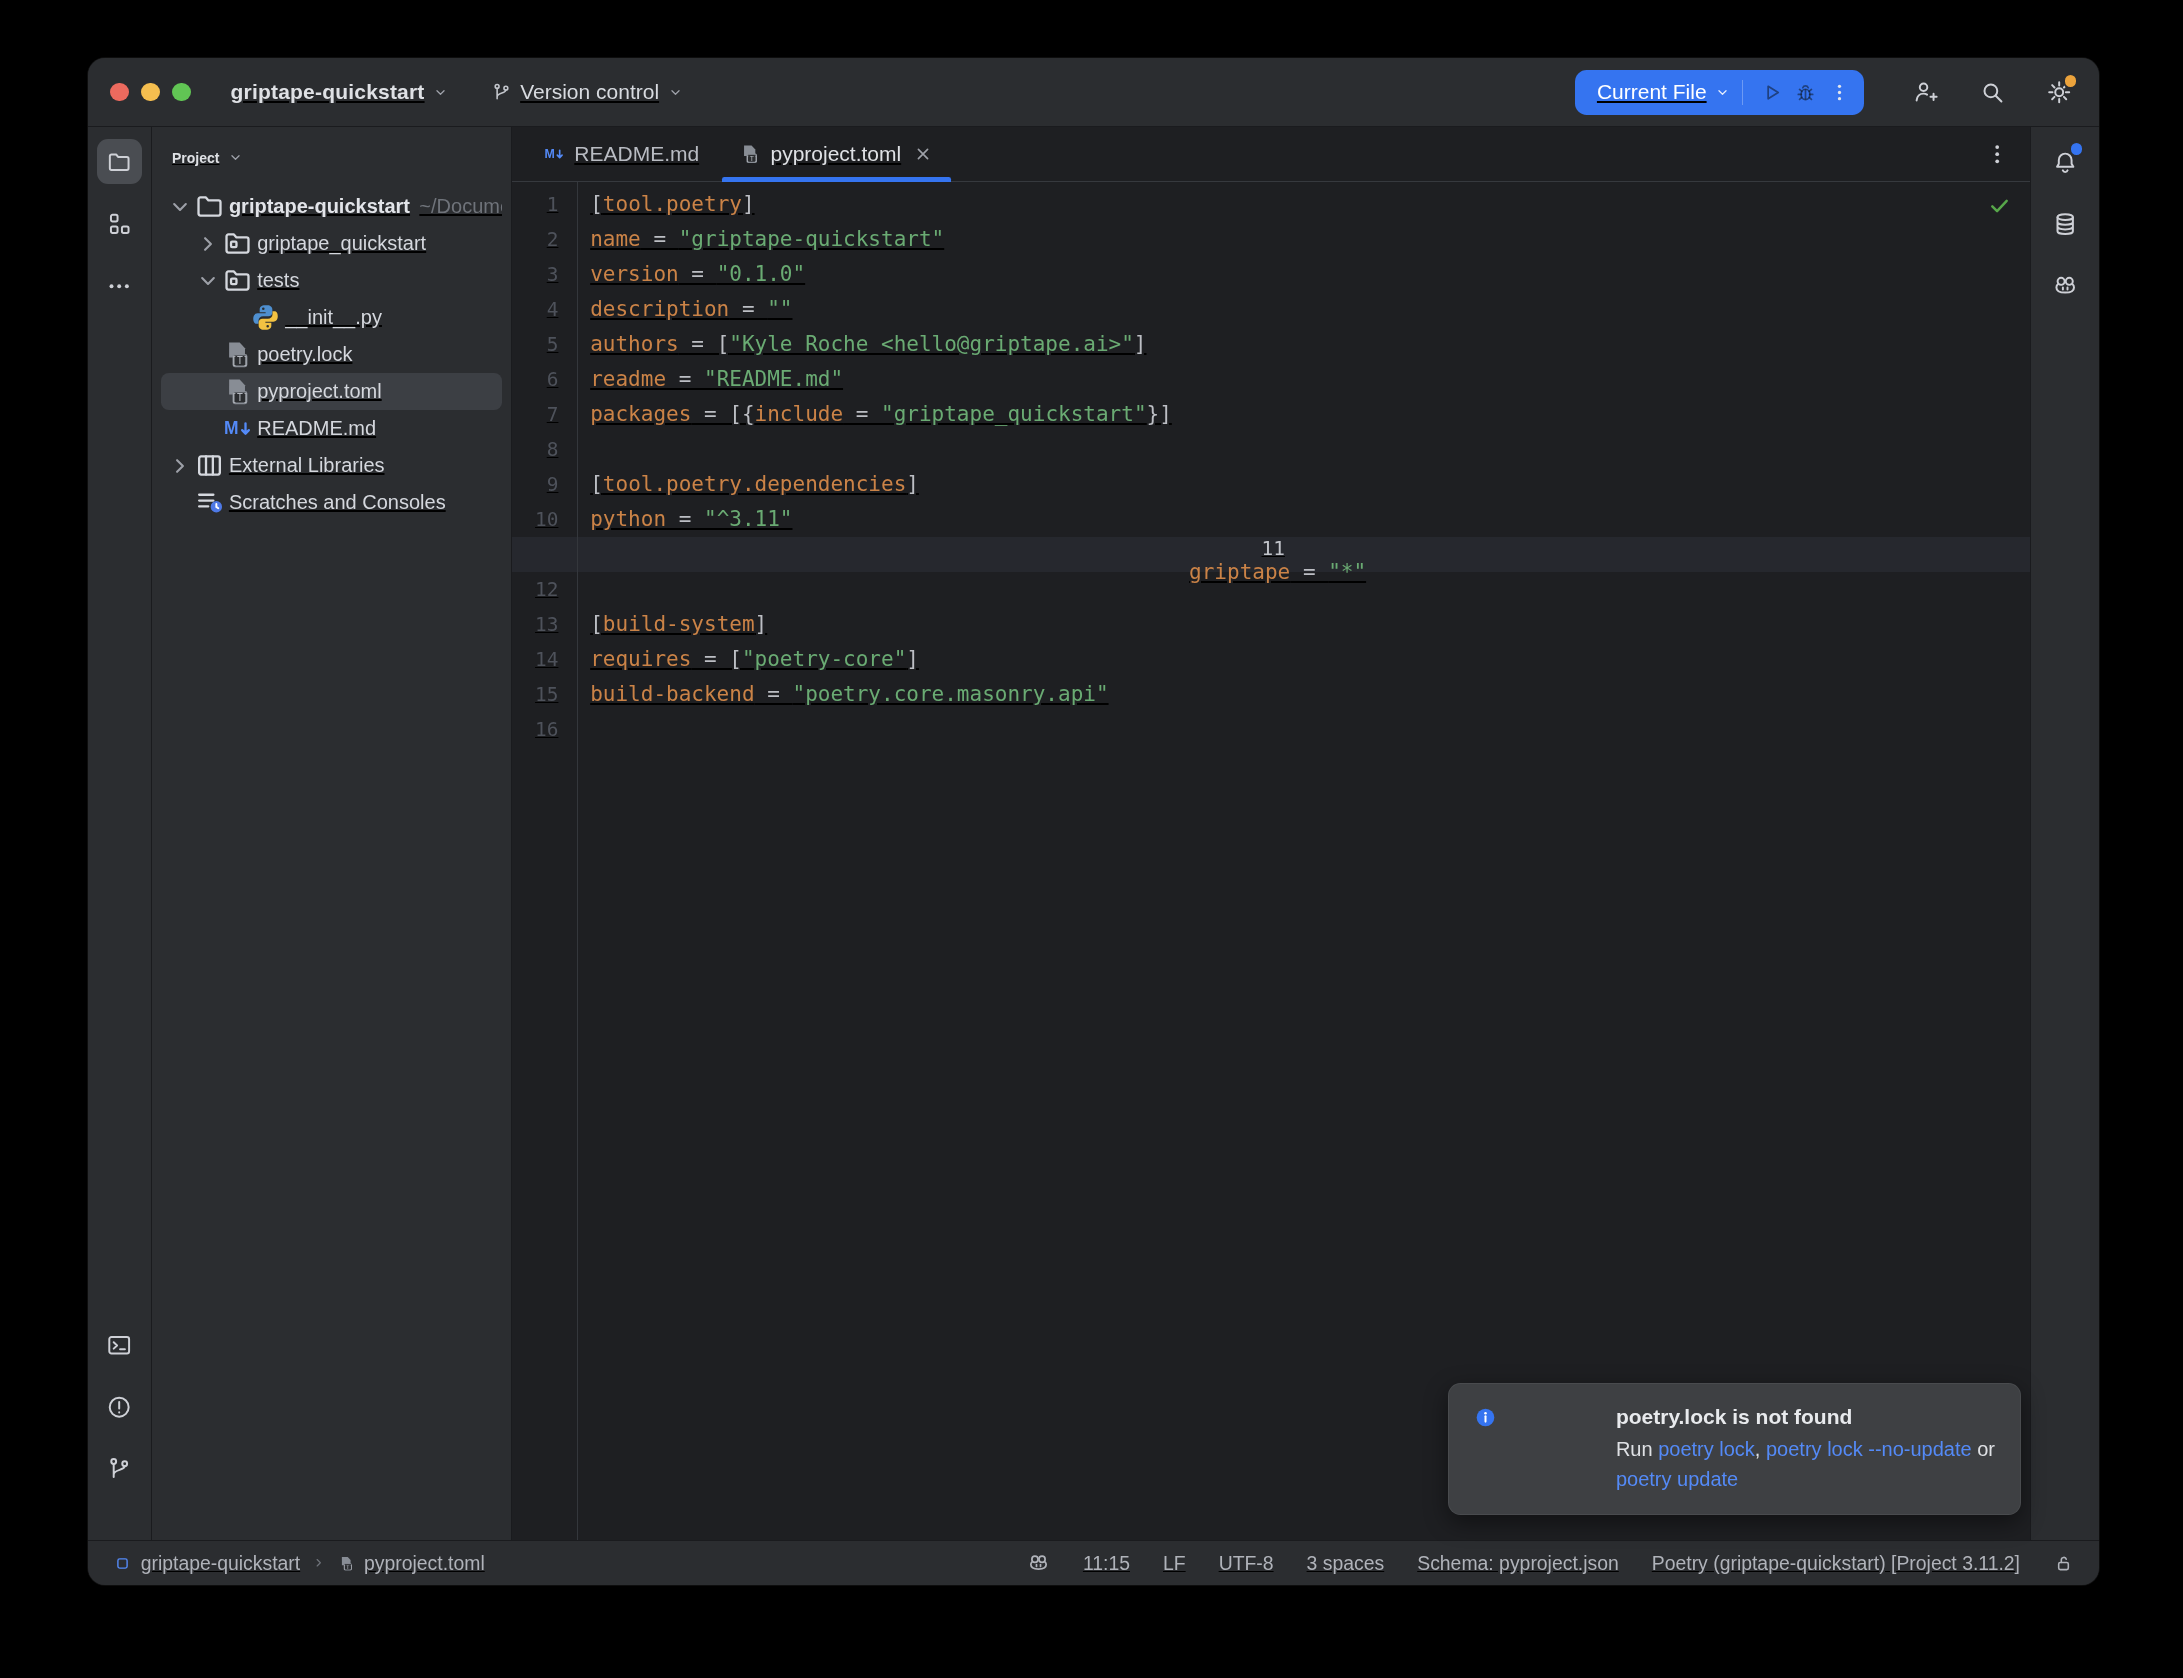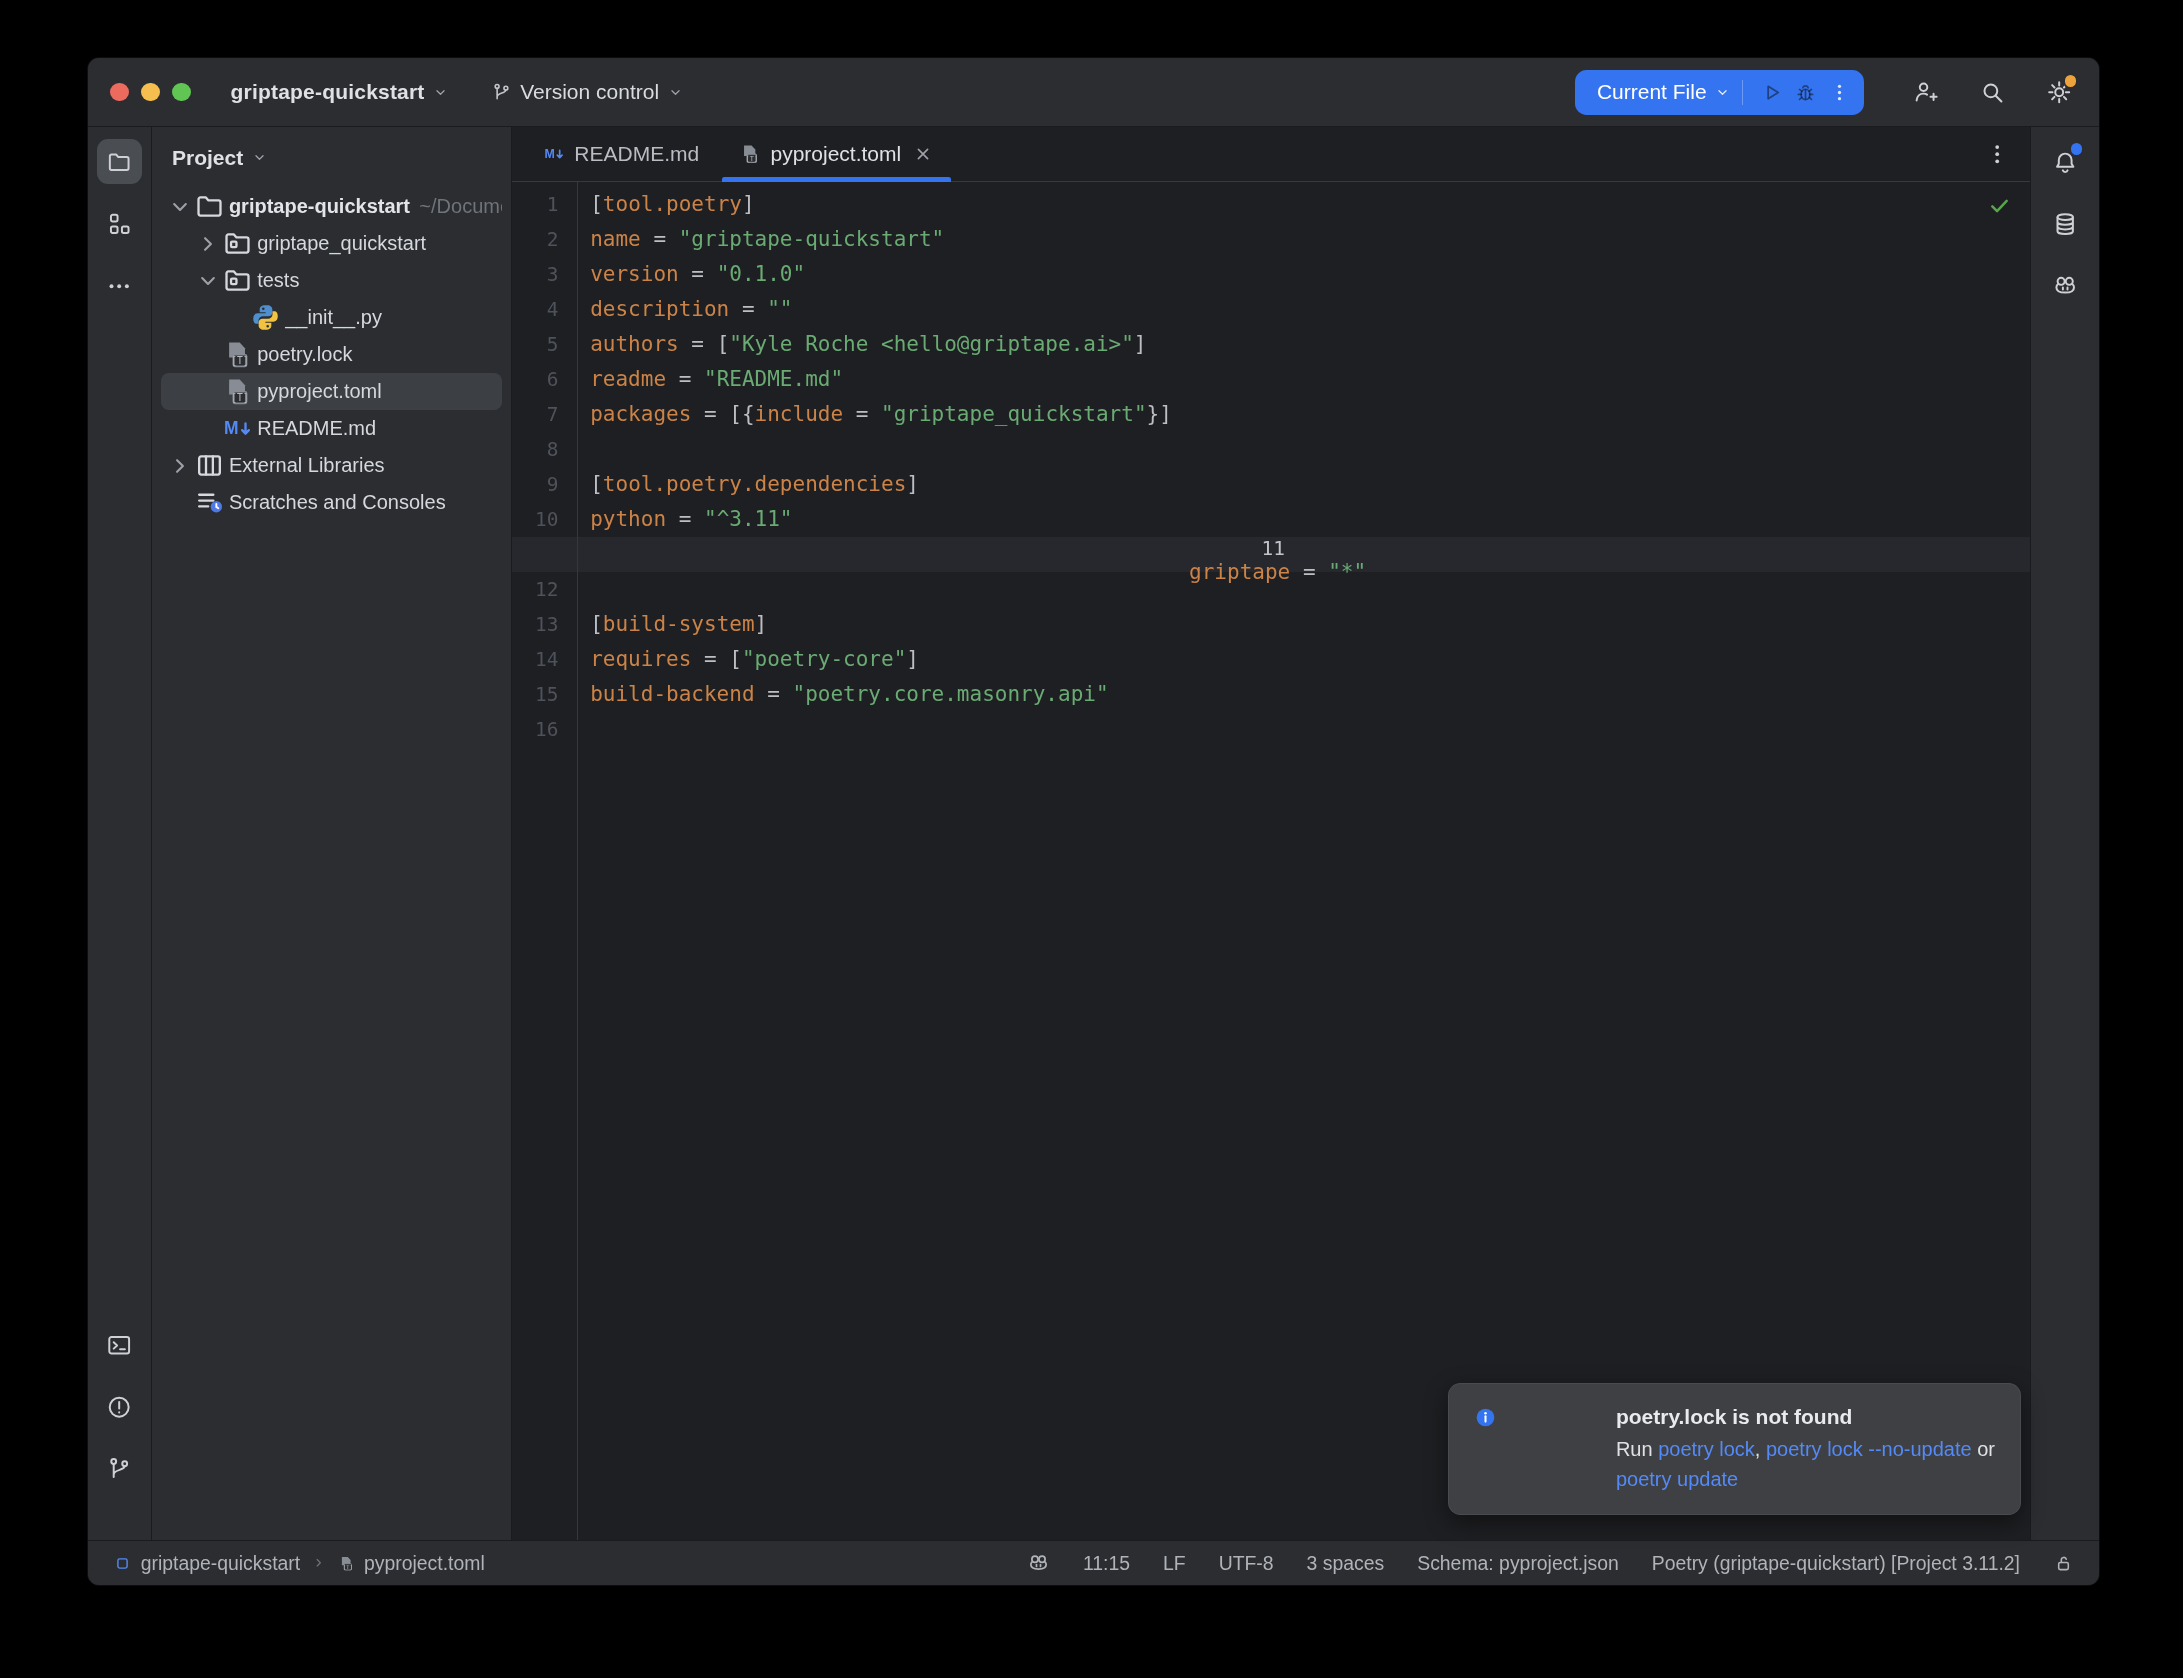--- a/index.html
+++ b/index.html
@@ -1,20 +1,20 @@
 <!DOCTYPE html>
 <html style="font-size:12.4px"><head>
 <meta charset="utf-8">
 <style>
   html,body{margin:0;padding:0;background:#000;}
   body{width:2183px;height:1678px;position:relative;font-family:"Liberation Sans",sans-serif;overflow:hidden;
        -webkit-font-smoothing:antialiased;}
-  .window{position:absolute;left:88px;top:58px;width:2011px;height:1527px;background:#1E1F22;border-radius:11px;
+  .window{position:absolute;left:88px;top:58px;width:2011px;height:1527px;background:#1E1F22;border-radius:17px;
           overflow:hidden;display:flex;flex-direction:column;
-          box-shadow:0 0 0 0.8px rgba(255,255,255,.07),0 31px 78px rgba(0,0,0,.65);}
+          box-shadow:0 0 0 0.8px rgba(255,255,255,.07),0 31px 78px rgba(0,0,0,.65);text-decoration:underline;}
   .icon{display:inline-flex;align-items:center;justify-content:center;}
   .icon svg{width:100%;height:100%;display:block;}
 
   
   .titlebar{height:68px;flex:none;background:#2B2D30;border-bottom:0.8px solid #1A1B1E;display:flex;align-items:center;
             padding:0 23px 0 22px;}
   .traffic{display:flex;gap:12.4px;margin-right:40px;}
   .tl{width:18.6px;height:18.6px;border-radius:50%;}
   .tl-close{background:#EC6A5E}.tl-min{background:#F5BE4F}.tl-zoom{background:#61C554}
   .widget{display:flex;align-items:center;gap:7.8px;color:#DFE1E5;font-size:21px;}
@@ -45,21 +45,21 @@
   .strip-btn{width:45px;height:45px;border-radius:11px;display:flex;align-items:center;justify-content:center;
              color:#CED0D6;margin-bottom:17px;position:relative;flex:none;}
   .strip-btn .icon{width:26.4px;height:26.4px;}
   .strip-btn.active{background:#4A4D52;}
   .strip-grow{margin-top:auto;}
 
   
   .project-panel{width:359px;flex:none;background:#2B2D30;border-right:0.8px solid #1A1B1E;padding-top:11px;
                  display:flex;flex-direction:column;overflow:hidden;}
   .panel-header{display:flex;align-items:center;gap:7.8px;height:39px;padding-left:20px;color:#DFE1E5;
-                font-weight:700;font-size:21px;flex:none;}
+                font-weight:700;font-size:14px;flex:none;}
   .panel-header .chev{width:17px;height:17px;color:#9DA0A8;}
   .tree{margin-top:11px;}
   .tree-row{height:37px;display:flex;align-items:center;margin:0 9.3px;border-radius:7.8px;font-size:20px;
             color:#D5D8DE;white-space:nowrap;overflow:hidden;}
   .tree-row.selected{background:#3C3F44;}
   .slot{width:28px;flex:none;display:flex;justify-content:center;color:#9DA0A8;}
   .ticon{width:31px;flex:none;display:flex;justify-content:center;}
   .tlabel{margin-left:3.9px;}
   .tlabel.bold{font-weight:700;color:#E2E4E9;}
   .tpath{color:#6F737A;margin-left:9.3px;}

